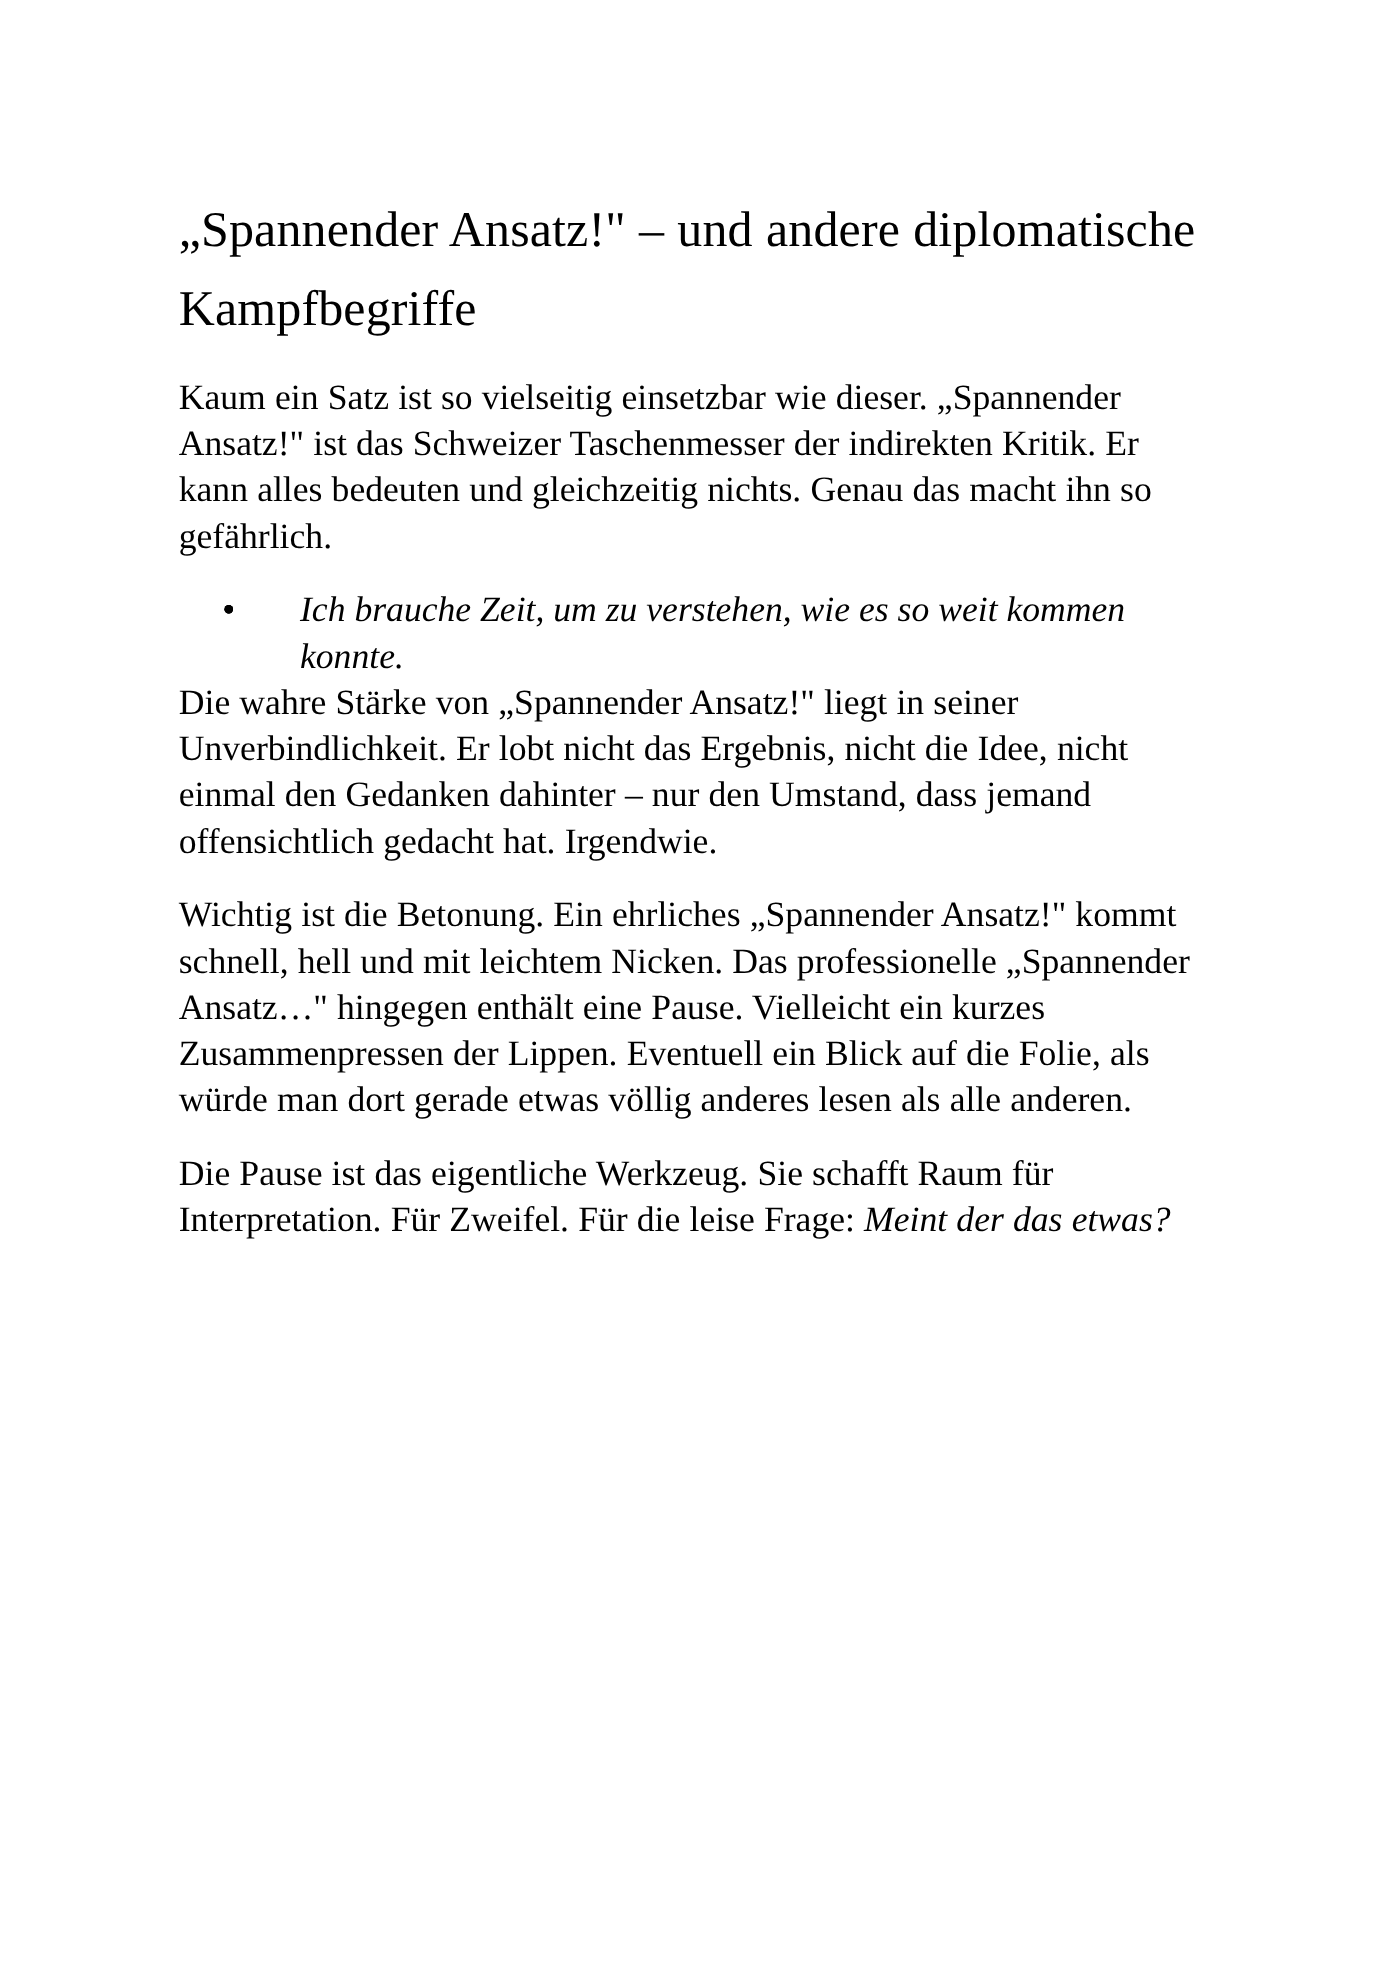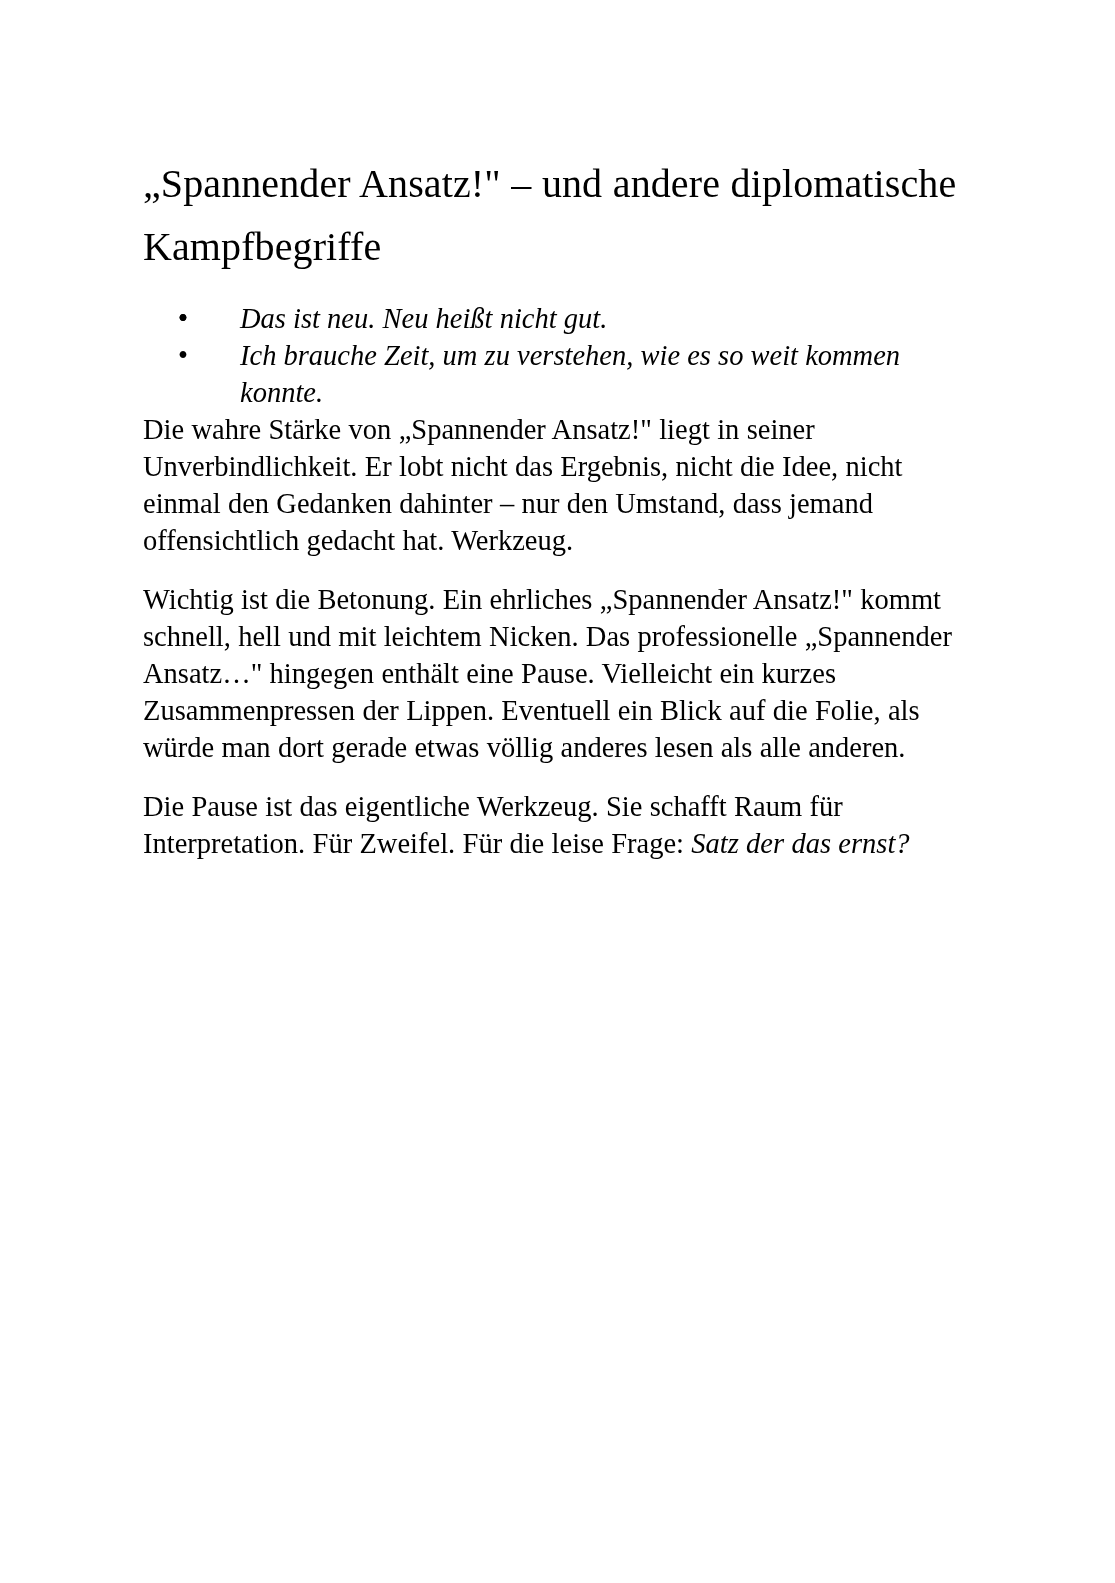--- a/index.html
+++ b/index.html
@@ -78,39 +78,39 @@
 </style>
 </head>
 <body>
 
 <div class="page">
 
   <div class="content">
 
     <h1 class="doc-title">„Spannender Ansatz!" – und andere diplomatische Kampfbegriffe</h1>
 
+    <p class="para">Kaum ein Satz ist so vielseitig einsetzbar wie dieser. „Spannender Ansatz!" ist das Schweizer Taschenmesser der indirekten Kritik. Er kann alles bedeuten und gleichzeitig nichts. Genau das macht ihn so gefährlich.</p>
 
 
     <ul class="bullet-list">
       <li class="bullet-item">
         <span class="bullet-marker">•</span>
       </li>
       <li class="bullet-item">
         <span class="bullet-marker">•</span>
-        <span>Das ist neu. Neu heißt nicht gut.</span>
       </li>
       <li class="bullet-item">
         <span class="bullet-marker">•</span>
         <span>Ich brauche Zeit, um zu verstehen, wie es so weit kommen konnte.</span>
       </li>
     </ul>
 
-    <p class="para">Die wahre Stärke von „Spannender Ansatz!" liegt in seiner Unverbindlichkeit. Er lobt nicht das Ergebnis, nicht die Idee, nicht einmal den Gedanken dahinter – nur den Umstand, dass jemand offensichtlich gedacht hat. Werkzeug.</p>
+    <p class="para">Die wahre Stärke von „Spannender Ansatz!" liegt in seiner Unverbindlichkeit. Er lobt nicht das Ergebnis, nicht die Idee, nicht einmal den Gedanken dahinter – nur den Umstand, dass jemand offensichtlich gedacht hat. Irgendwie.</p>
 
     <p class="para">Wichtig ist die Betonung. Ein ehrliches „Spannender Ansatz!" kommt schnell, hell und mit leichtem Nicken. Das professionelle „Spannender Ansatz…" hingegen enthält eine Pause. Vielleicht ein kurzes Zusammenpressen der Lippen. Eventuell ein Blick auf die Folie, als würde man dort gerade etwas völlig anderes lesen als alle anderen.</p>
 
     <p class="para">
-      <span>Die Pause ist das eigentliche Werkzeug. Sie schafft Raum für Interpretation. Für Zweifel. Für die leise Frage: </span><em class="it">Satz der das ernst?</em>
+      <span>Die Pause ist das eigentliche Werkzeug. Sie schafft Raum für Interpretation. Für Zweifel. Für die leise Frage: </span><em class="it">Meint der das etwas?</em>
     </p>
 
   </div>
 
 </div>
 
 </body></html>

